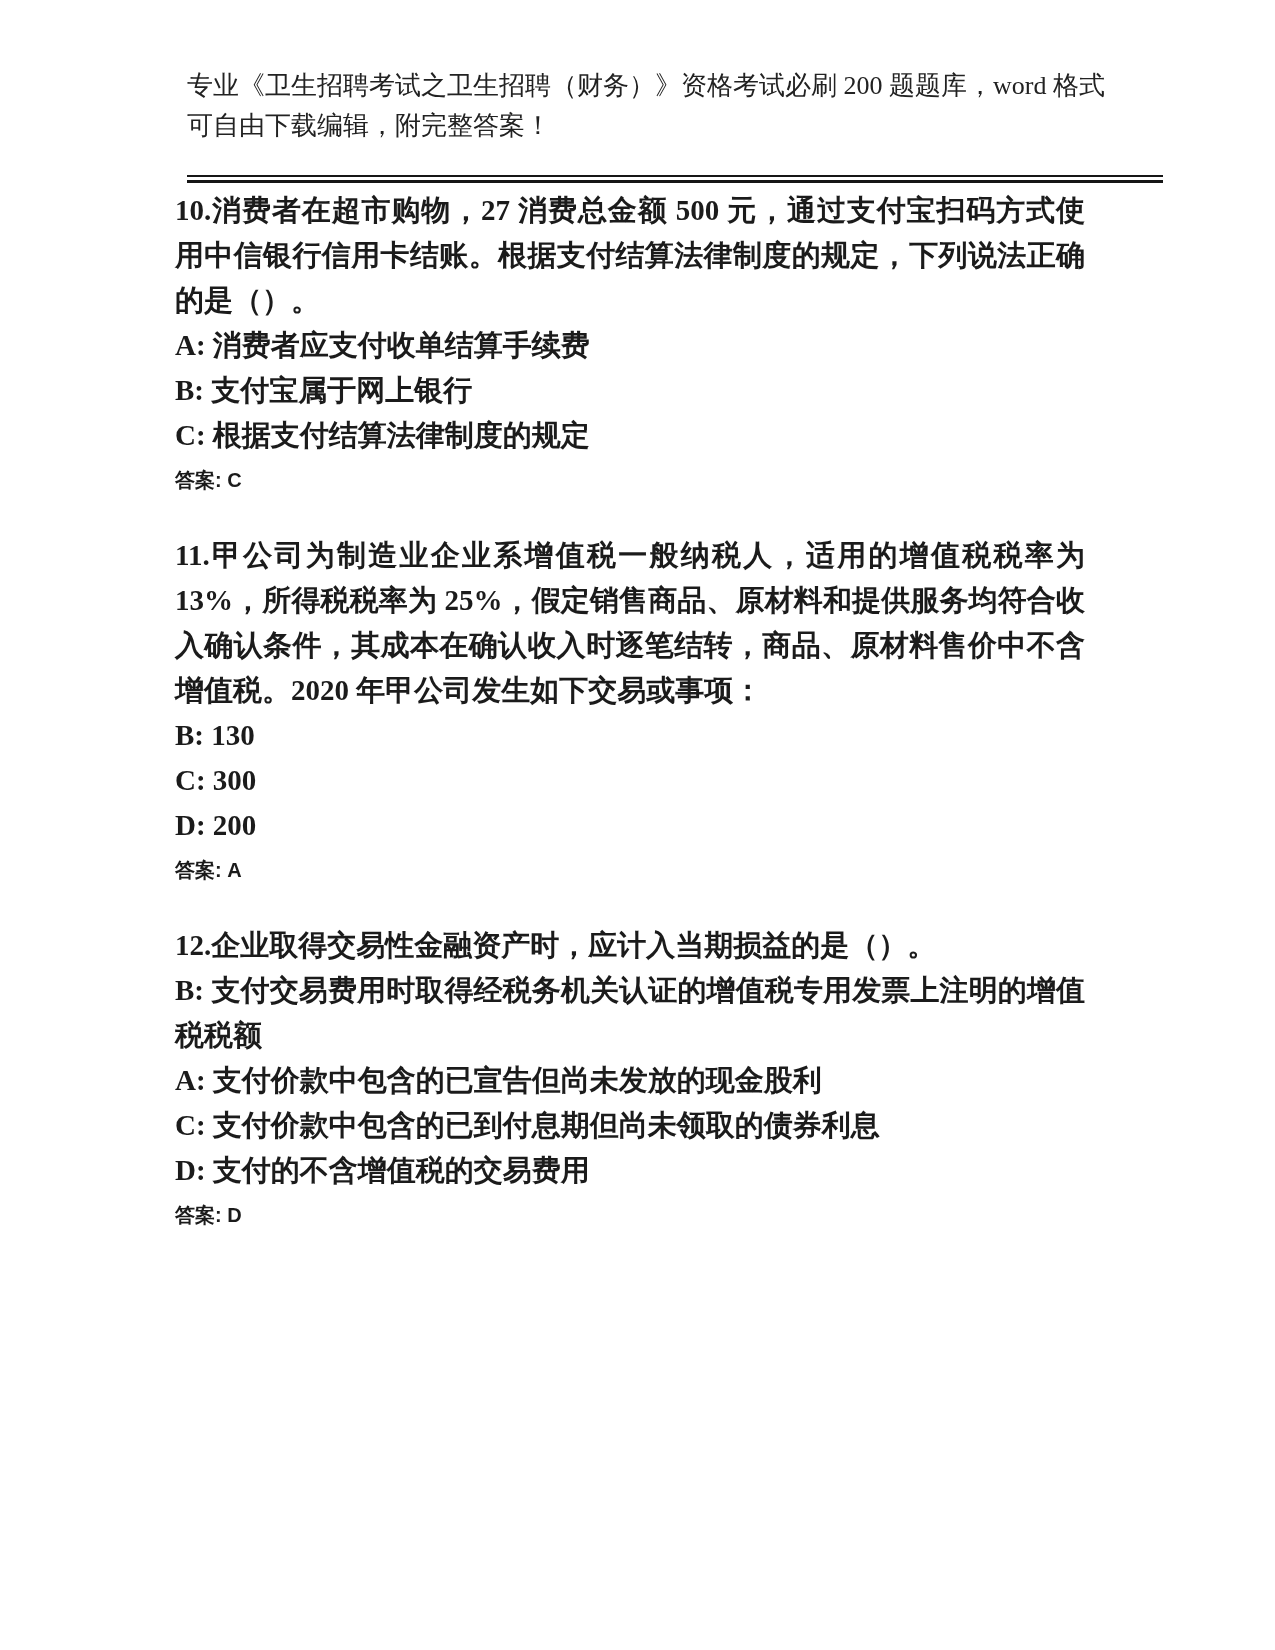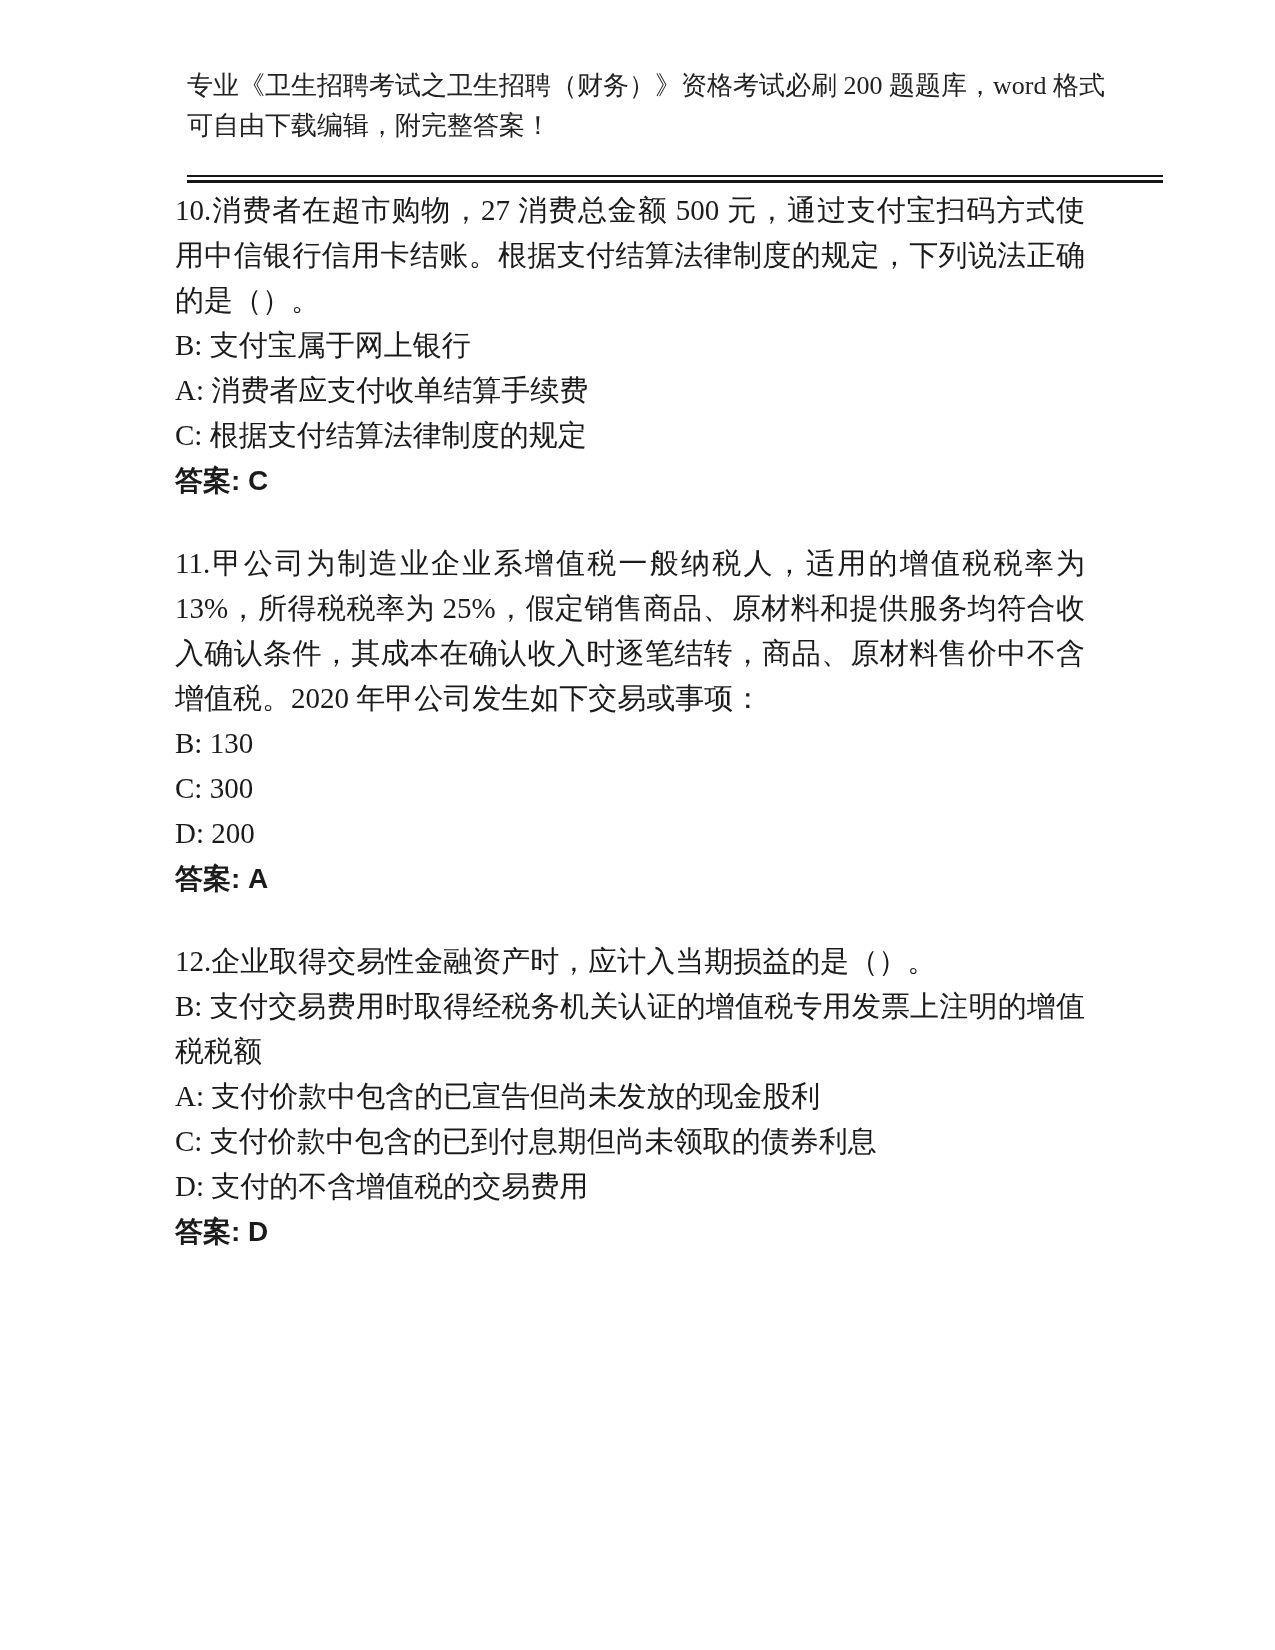--- a/index.html
+++ b/index.html
@@ -41,47 +41,47 @@
     position: absolute;
     left: 175px;
     top: 188px;
     width: 910px;
     font-size: 29px;
     line-height: 45px;
     text-align: justify;
     color: #1b1b1b;
   }
   .content p { margin: 0; }
-  .question + .question { margin-top: 38px; }
-  .stem, .option { font-family: "Liberation Serif", "DejaVu Serif", serif; }
+  .question + .question { margin-top: 30px; }
+  .stem, .option { font-family: "Liberation Serif", "DejaVu Serif", serif; font-weight: bold; }
   .answer {
     font-family: "Liberation Sans", "DejaVu Sans", sans-serif;
     font-weight: 600;
-    font-size: 28px;
+    font-size: 20px;
   }
 </style>
 </head>
 <body>
 
 <div class="page">
 
   <div class="header">
     <div class="header-text">
       <div>专业《卫生招聘考试之卫生招聘（财务）》资格考试必刷 200 题题库，word 格式</div>
       <div>可自由下载编辑，附完整答案！</div>
     </div>
     <div class="header-rule"></div>
   </div>
 
   <div class="content">
 
     <section class="question">
       <p class="stem">10.消费者在超市购物，27 消费总金额 500 元，通过支付宝扫码方式使用中信银行信用卡结账。根据支付结算法律制度的规定，下列说法正确的是（）。</p>
+      <p class="option">A: 消费者应支付收单结算手续费</p>
       <p class="option">B: 支付宝属于网上银行</p>
-      <p class="option">A: 消费者应支付收单结算手续费</p>
       <p class="option">C: 根据支付结算法律制度的规定</p>
       <p class="answer">答案: C</p>
     </section>
 
     <section class="question">
       <p class="stem">11.甲公司为制造业企业系增值税一般纳税人，适用的增值税税率为 13%，所得税税率为 25%，假定销售商品、原材料和提供服务均符合收入确认条件，其成本在确认收入时逐笔结转，商品、原材料售价中不含增值税。2020 年甲公司发生如下交易或事项：</p>
       <p class="option">B: 130</p>
       <p class="option">C: 300</p>
       <p class="option">D: 200</p>
       <p class="answer">答案: A</p>

